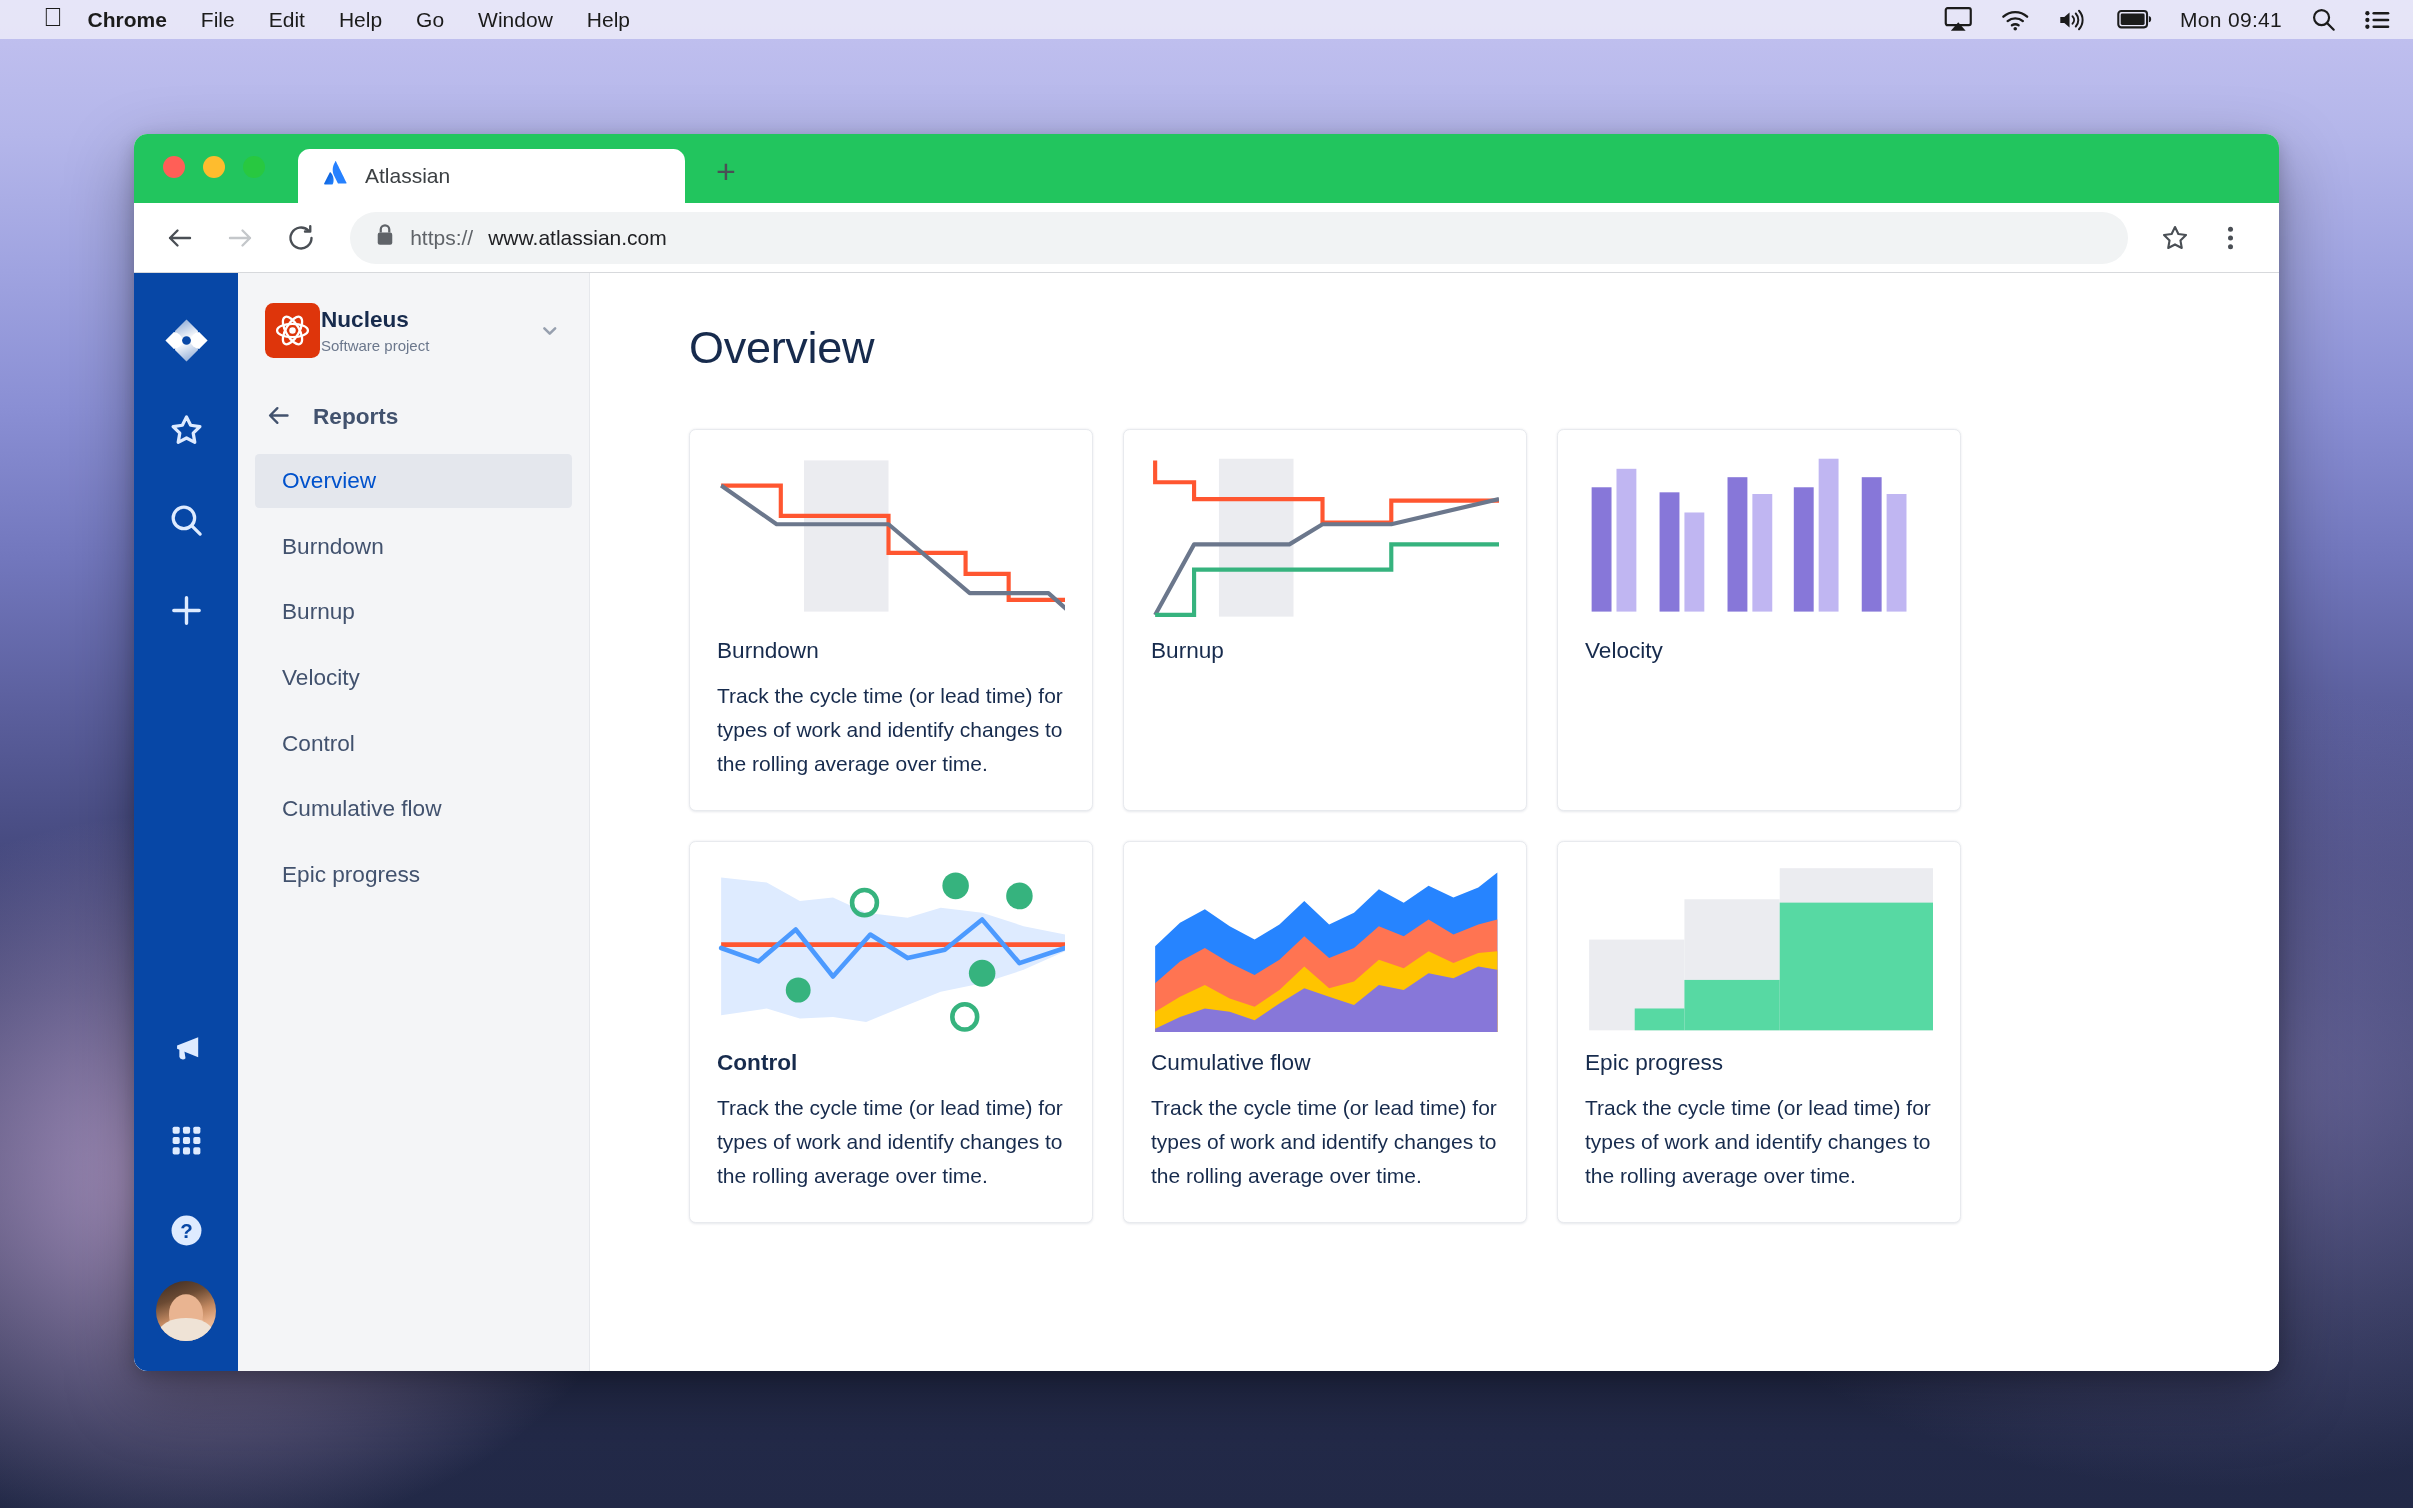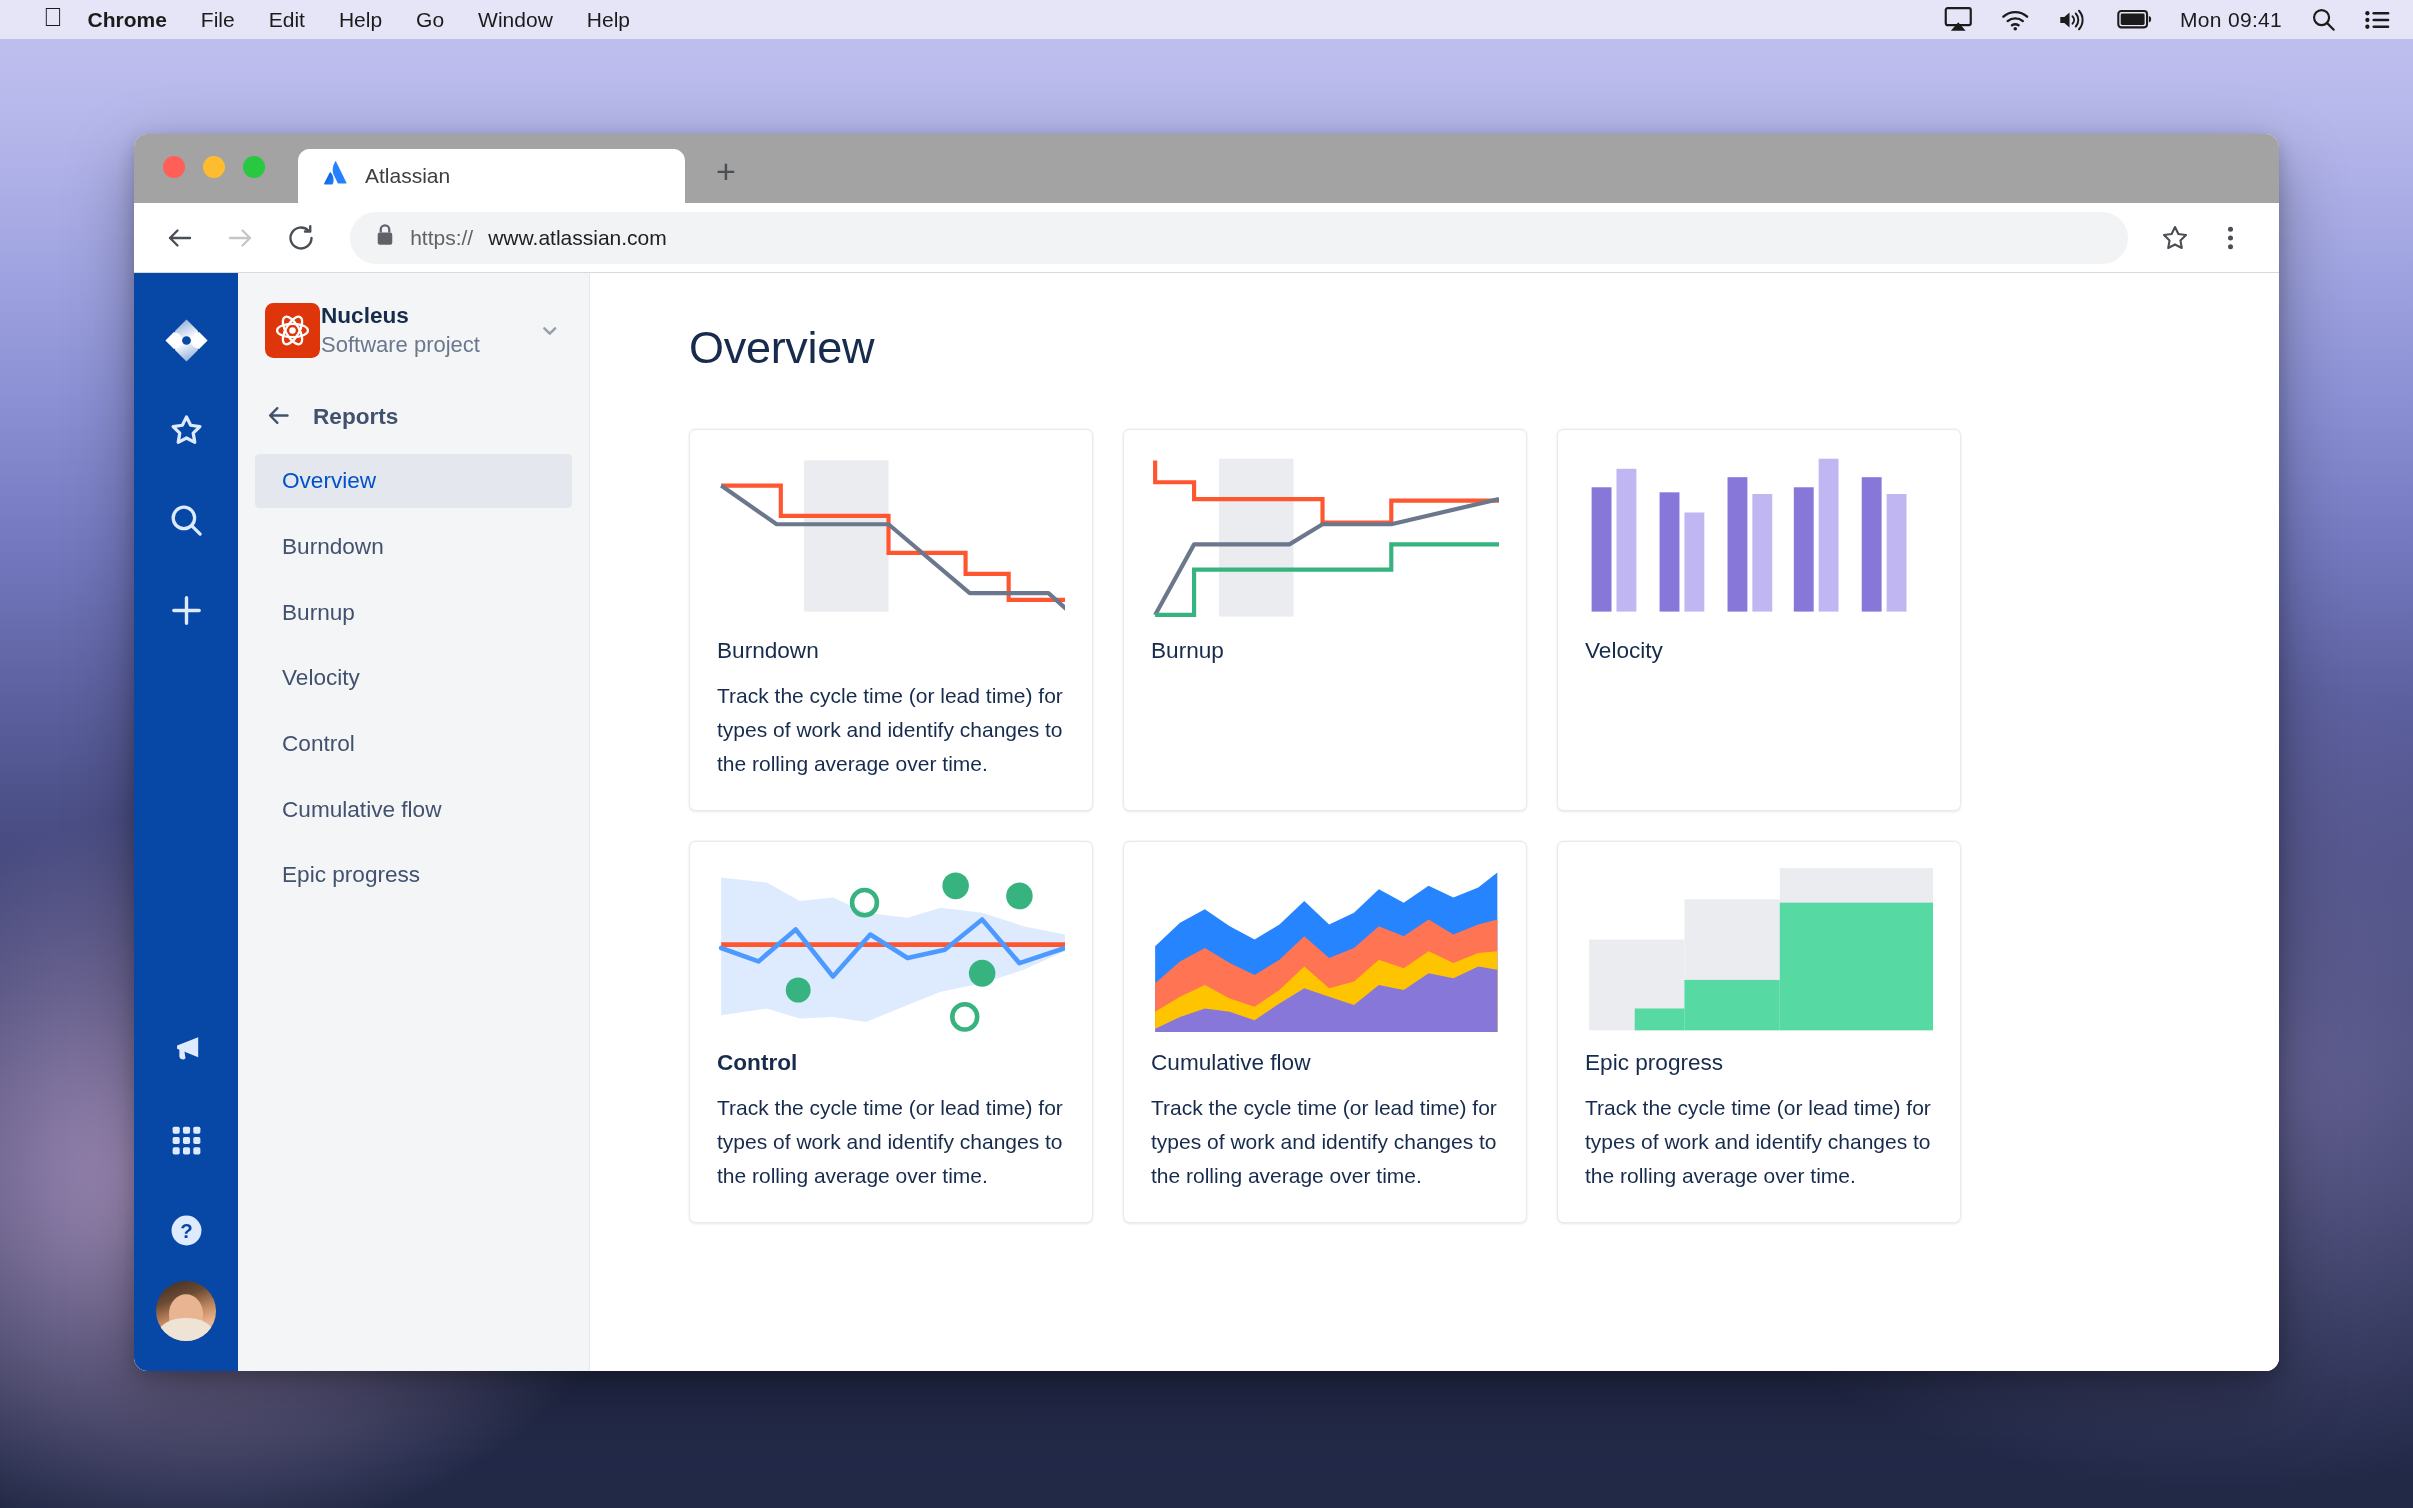--- a/index.html
+++ b/index.html
@@ -73,21 +73,21 @@
     background: #fff;
     box-shadow: 0 25px 67px rgba(0,0,0,0.34), 0 5px 17px rgba(0,0,0,0.2);
     overflow: hidden;
     display: flex;
     flex-direction: column;
   }
 
   
   #tabstrip {
     height: 69px;
-    background: #a3a3a3;
+    background: #22c55e;
     display: flex;
     align-items: flex-end;
     padding-left: 22px;
     position: relative;
   }
   #traffic {
     position: absolute;
     left: 28.5px; top: 22px;
     display: flex;
     gap: 18.4px;
@@ -234,21 +234,21 @@
     flex: 0 0 55px;
   }
   #projtext { flex: 1; min-width: 0; }
   #projtext .pname {
     font-size: 22.6px;
     font-weight: bold;
     color: #172b4d;
     line-height: 1.15;
   }
   #projtext .ptype {
-    font-size: 22px;
+    font-size: 15px;
     color: #6b778c;
     margin-top: 3.4px;
   }
   #projchev { flex: 0 0 34px; display: flex; align-items: center; justify-content: center; }
 
   #reportshead {
     display: flex;
     align-items: center;
     gap: 21px;
     padding: 0 27px;

